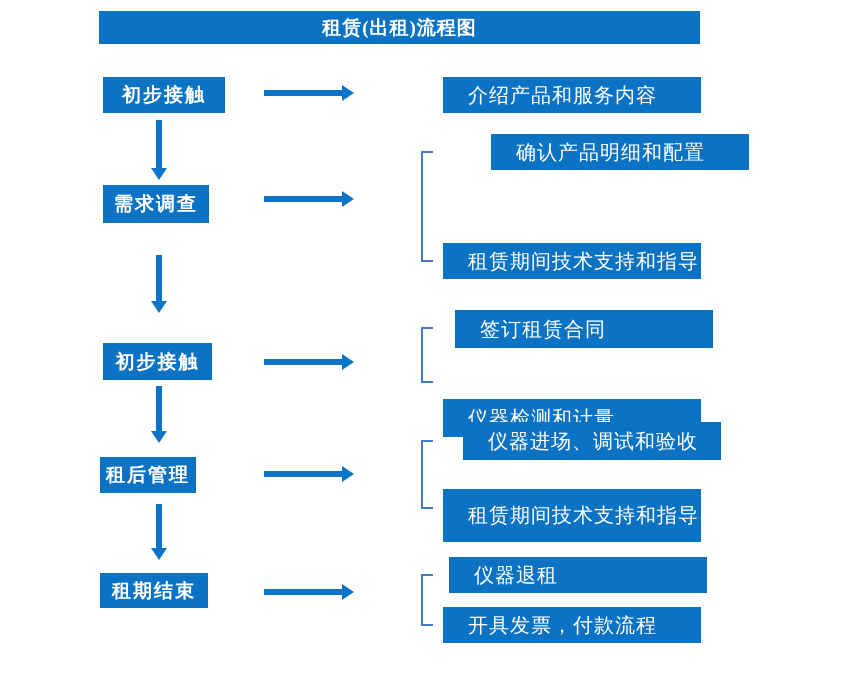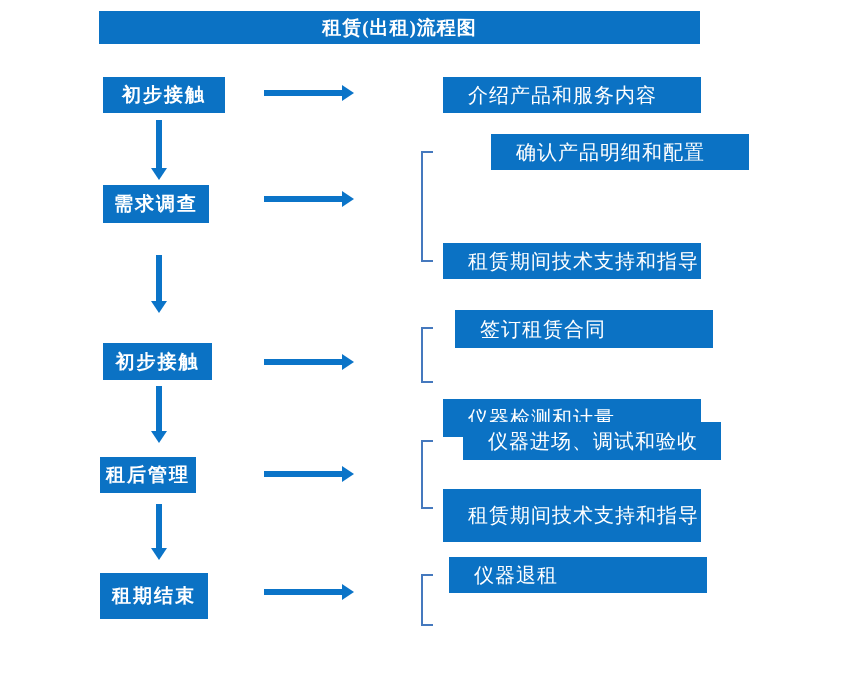--- a/index.html
+++ b/index.html
@@ -21,21 +21,21 @@
   }
   .lbox{
     position:absolute;background:var(--box-blue);color:var(--text-white);
     display:flex;align-items:center;justify-content:center;
     font-size:19px;font-weight:bold;letter-spacing:2px;
   }
   .lb0{left:103px;top:77px;width:122px;height:36px;}
   .lb1{left:103px;top:185px;width:106px;height:38px;}
   .lb2{left:103px;top:343px;width:109px;height:37px;}
   .lb3{left:100px;top:457px;width:96px;height:36px;}
-  .lb4{left:100px;top:573px;width:108px;height:46px;}
+  .lb4{left:100px;top:573px;width:108px;height:35px;}
   .rbox{
     position:absolute;left:443px;width:258px;height:36px;
     background:var(--box-blue);color:var(--text-white);
     display:flex;align-items:center;box-sizing:border-box;padding-left:25px;
     font-size:20px;font-weight:normal;letter-spacing:1px;
   }
   .r0a{top:77px;}
   .r1a{top:134px;margin-left:48px;} .r1b{top:187px;} .r1c{top:243px;}
   .r2a{top:310px;height:38px;margin-left:12px;} .r2b{top:363px;height:38px;margin-top:36px;}
   .r3a{top:422px;height:38px;margin-left:20px;} .r3b{top:489px;height:53px;}
@@ -156,14 +156,17 @@
   <div class="rbox r3a">
     <span>仪器进场、调试和验收</span>
   </div>
   <div class="rbox r3b">
     <span>租赁期间技术支持和指导</span>
   </div>
 
   <div class="rbox r4a">
     <span>仪器退租</span>
   </div>
+  <div class="rbox r4b">
+    <span>开具发票，付款流程</span>
+  </div>
 
 </div>
 
 </body></html>

